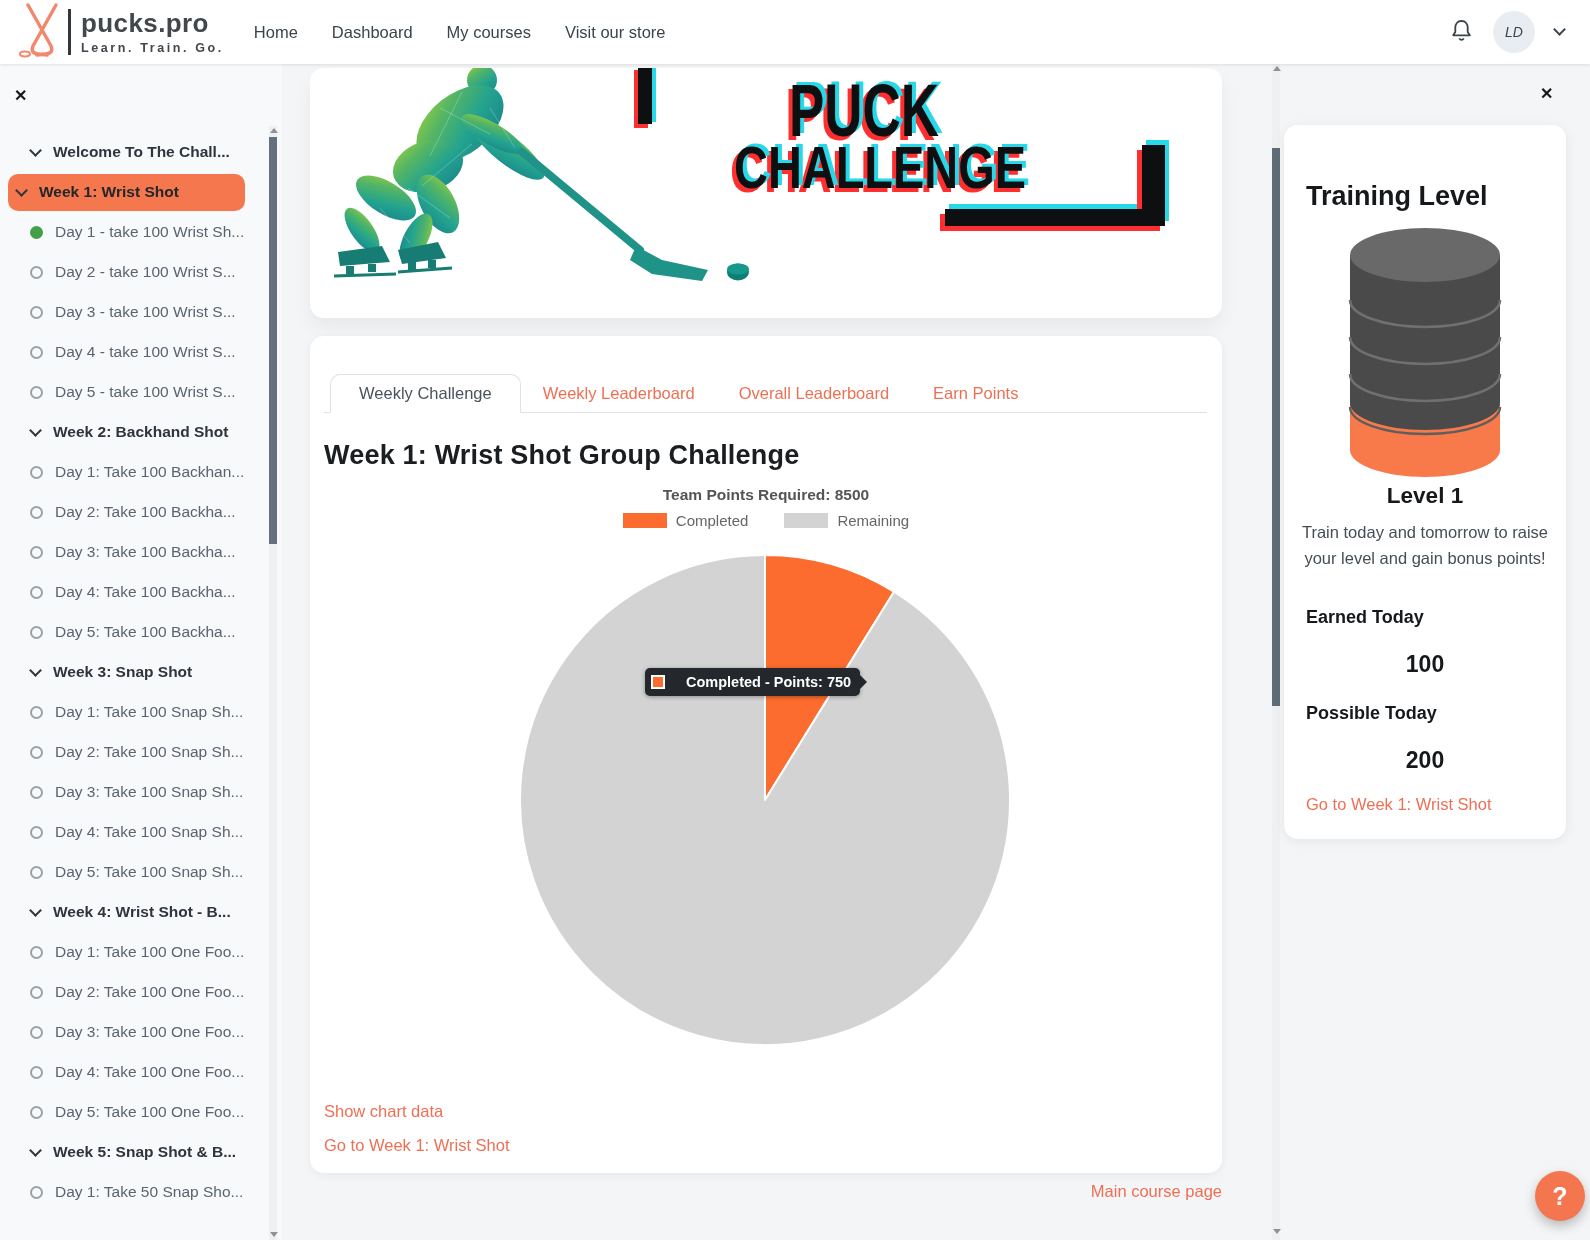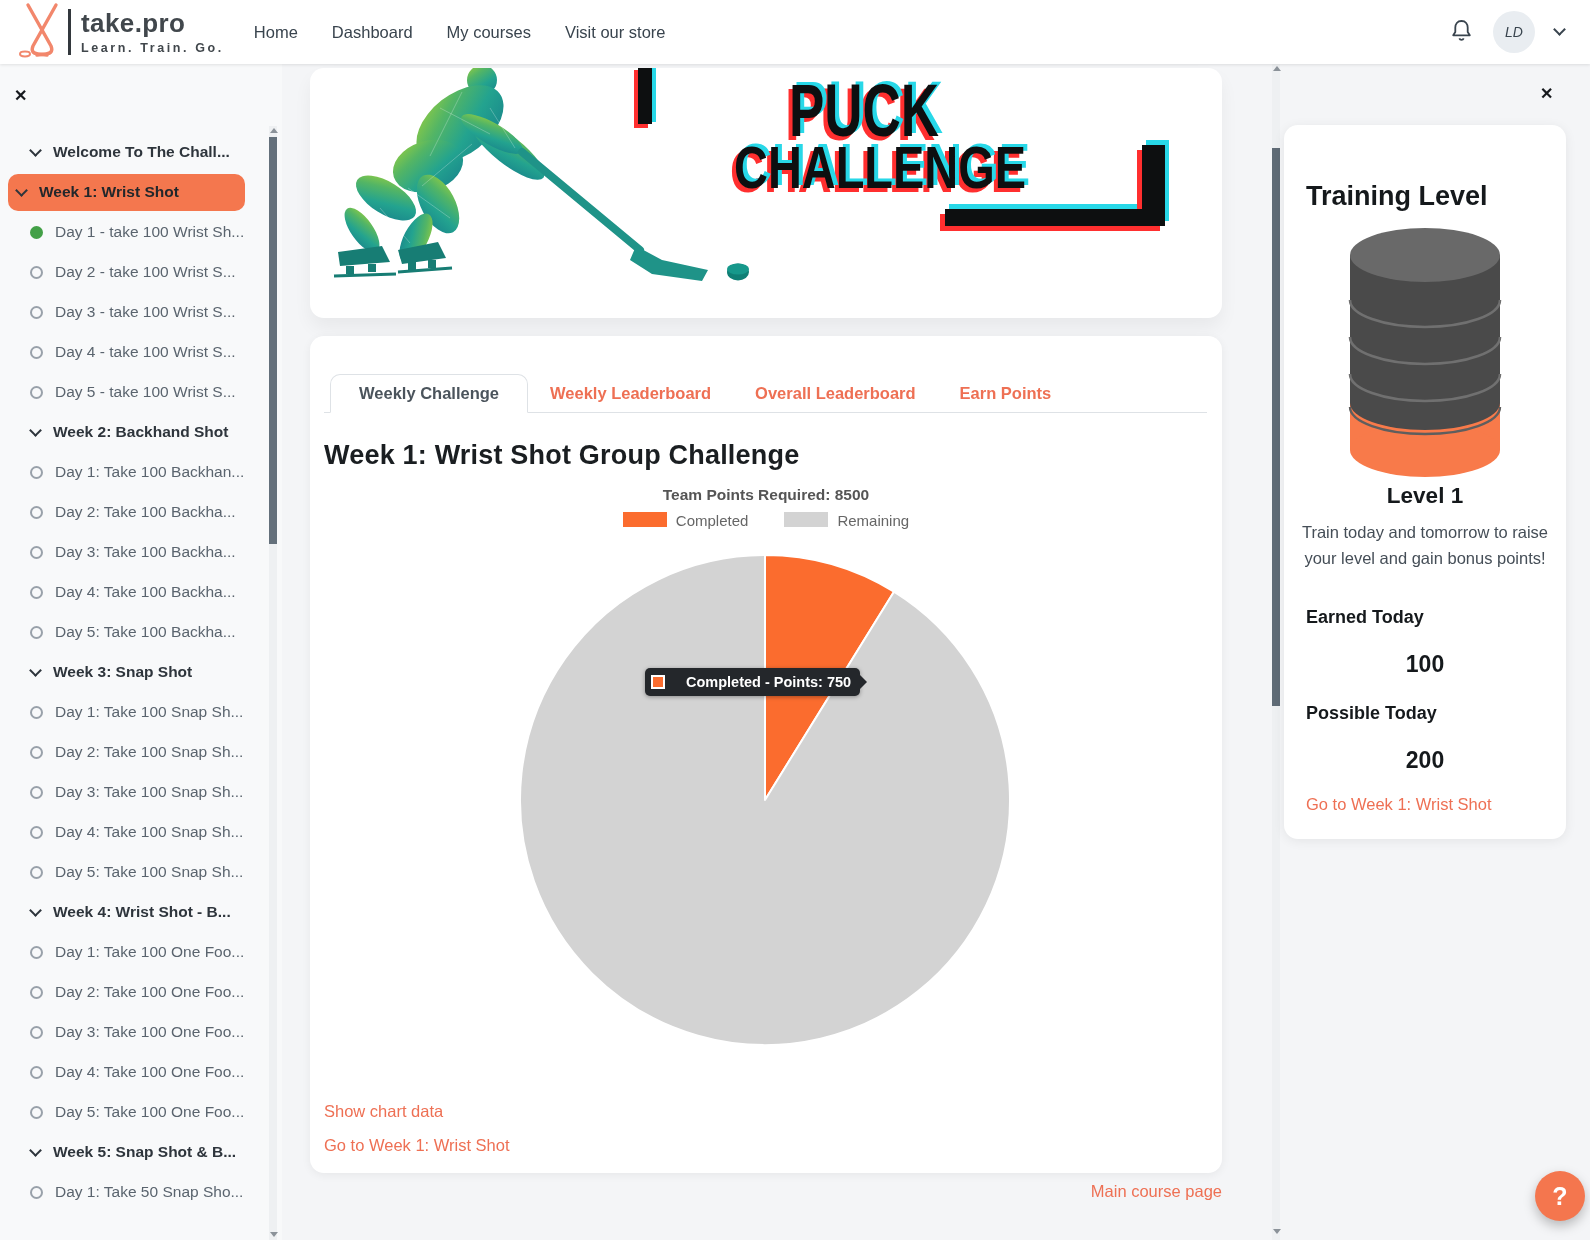--- a/index.html
+++ b/index.html
@@ -43,29 +43,29 @@
   .sb-arrow.up { top:64px; border-bottom:5px solid #8b9299; }
   .sb-arrow.down { top:1168px; border-top:5px solid #8b9299; }
   
   .hero-card { position:absolute; left:310px; top:68px; width:912px; height:250px; background:#fff;
     border-radius:14px; box-shadow:0 10px 18px rgba(0,0,0,.05); overflow:hidden; }
   .hero-card svg { display:block; }
   
   .tabs-card { position:absolute; left:310px; top:336px; width:912px; height:837px; background:#fff;
     border-radius:14px; box-shadow:0 2px 10px rgba(0,0,0,.06); }
   .tabbar { position:absolute; left:14px; right:15px; top:38px; height:39px; border-bottom:1px solid #dee2e6;
-    display:flex; align-items:stretch; font-size:16.5px;font-weight:bold; }
+    display:flex; align-items:stretch; font-size:16.5px; }
   .tab { display:flex; align-items:center; color:#ee7054; cursor:pointer; margin-left:44px; }
   .tab:nth-child(2){ margin-left:22px; }
   .tab.active { margin-left:6px; border:1px solid #dee2e6; border-bottom:1px solid #fff; margin-bottom:-1px;
     border-radius:10px 10px 0 0; background:#fff; padding:0 28px; color:#4b545c; }
   .challenge-heading { position:absolute; left:14px; top:104px; font-size:27px; font-weight:800; color:#1a1e21; letter-spacing:.2px;}
   .chart-title { position:absolute; left:0; top:150px; width:100%; text-align:center; font-size:15.5px; font-weight:700; color:#555;}
   .legend { position:absolute; left:0; top:176px; width:100%; display:flex; justify-content:center; gap:36px; align-items:center;}
-  .legend-item { display:flex; gap:9px; font-size:15px; color:#666; cursor:pointer;}
+  .legend-item { display:flex; align-items:center; gap:9px; font-size:15px; color:#666; cursor:pointer;}
   .legend-swatch { width:44px; height:15px; display:inline-block; }
   .pie-wrap { position:absolute; left:205px; top:214px; width:500px; height:500px; }
   .tooltip { position:absolute; left:335px; top:332px; height:28px; background:#24272b; border-radius:5px;
     display:flex; align-items:center; gap:21px; padding:0 9px 0 6px; box-shadow:0 1px 4px rgba(0,0,0,.35); z-index:5;}
   .tooltip:after { content:''; position:absolute; right:-7px; top:50%; margin-top:-7px;
     border-top:7px solid transparent; border-bottom:7px solid transparent; border-left:7px solid #24272b;}
   .tooltip-swatch { width:14px; height:14px; border:2px solid #fff; flex:none;}
   .tooltip-text { color:#fff; font-size:14.5px; font-weight:700; white-space:nowrap;}
   .card-link { position:absolute; left:14px; font-size:16.5px; color:#ee7054; cursor:pointer;}
   .link-show { top:766px; }
@@ -108,21 +108,21 @@
       <svg width="48" height="56" viewBox="0 0 48 56">
         <g stroke="#f2876c" stroke-width="3.4" fill="none" stroke-linecap="round">
           <path d="M12,3 L35,44 Q38,51 30,52 L21,53"></path>
           <path d="M40,3 L17,44 Q14,51 22,52 L31,53"></path>
           <ellipse cx="9" cy="52" rx="5" ry="2.4" stroke-width="2"></ellipse>
         </g>
       </svg>
     </span>
     <span class="brand-divider"></span>
     <span>
-      <div class="brand-name">take.pro</div>
+      <div class="brand-name">pucks.pro</div>
       <div class="brand-tag">Learn. Train. Go.</div>
     </span>
   </div>
   <div class="nav-links">
     <span class="nav-link">Home</span>
     <span class="nav-link">Dashboard</span>
     <span class="nav-link">My courses</span>
     <span class="nav-link">Visit our store</span>
   </div>
   <div class="topbar-right">

